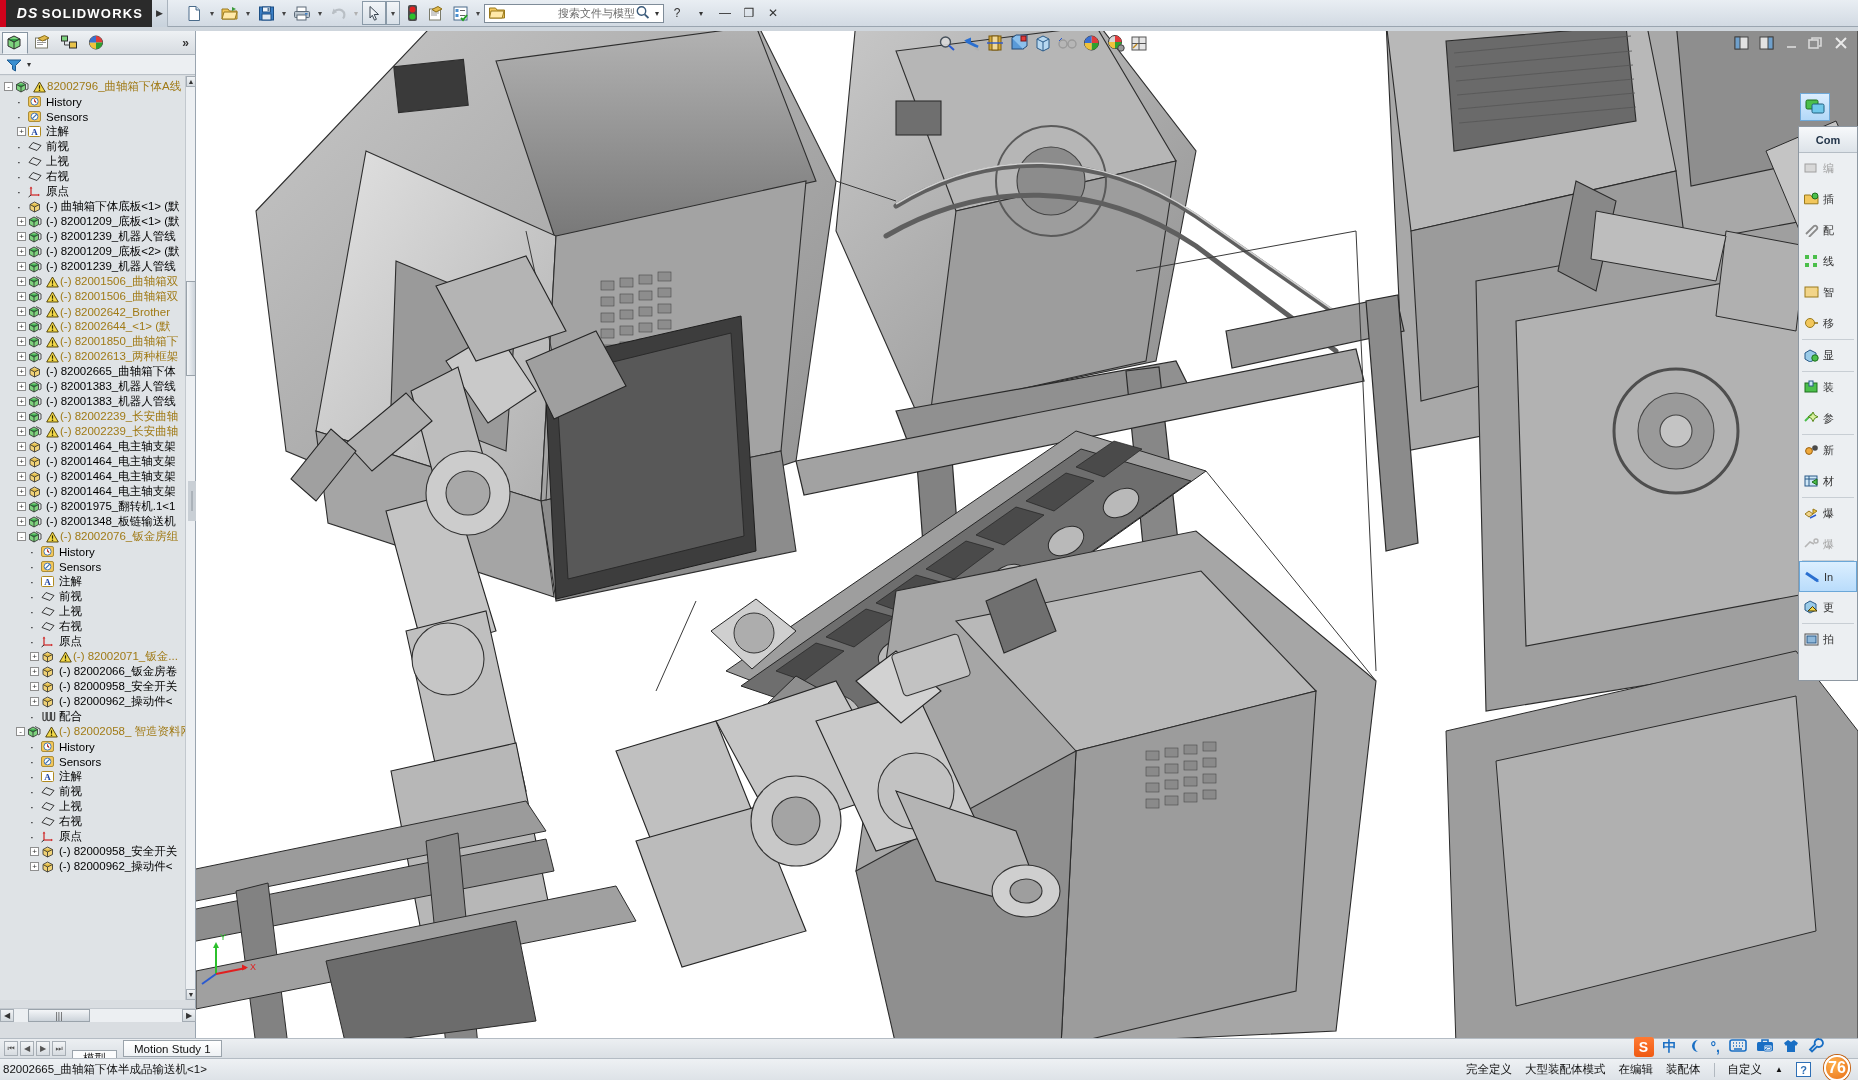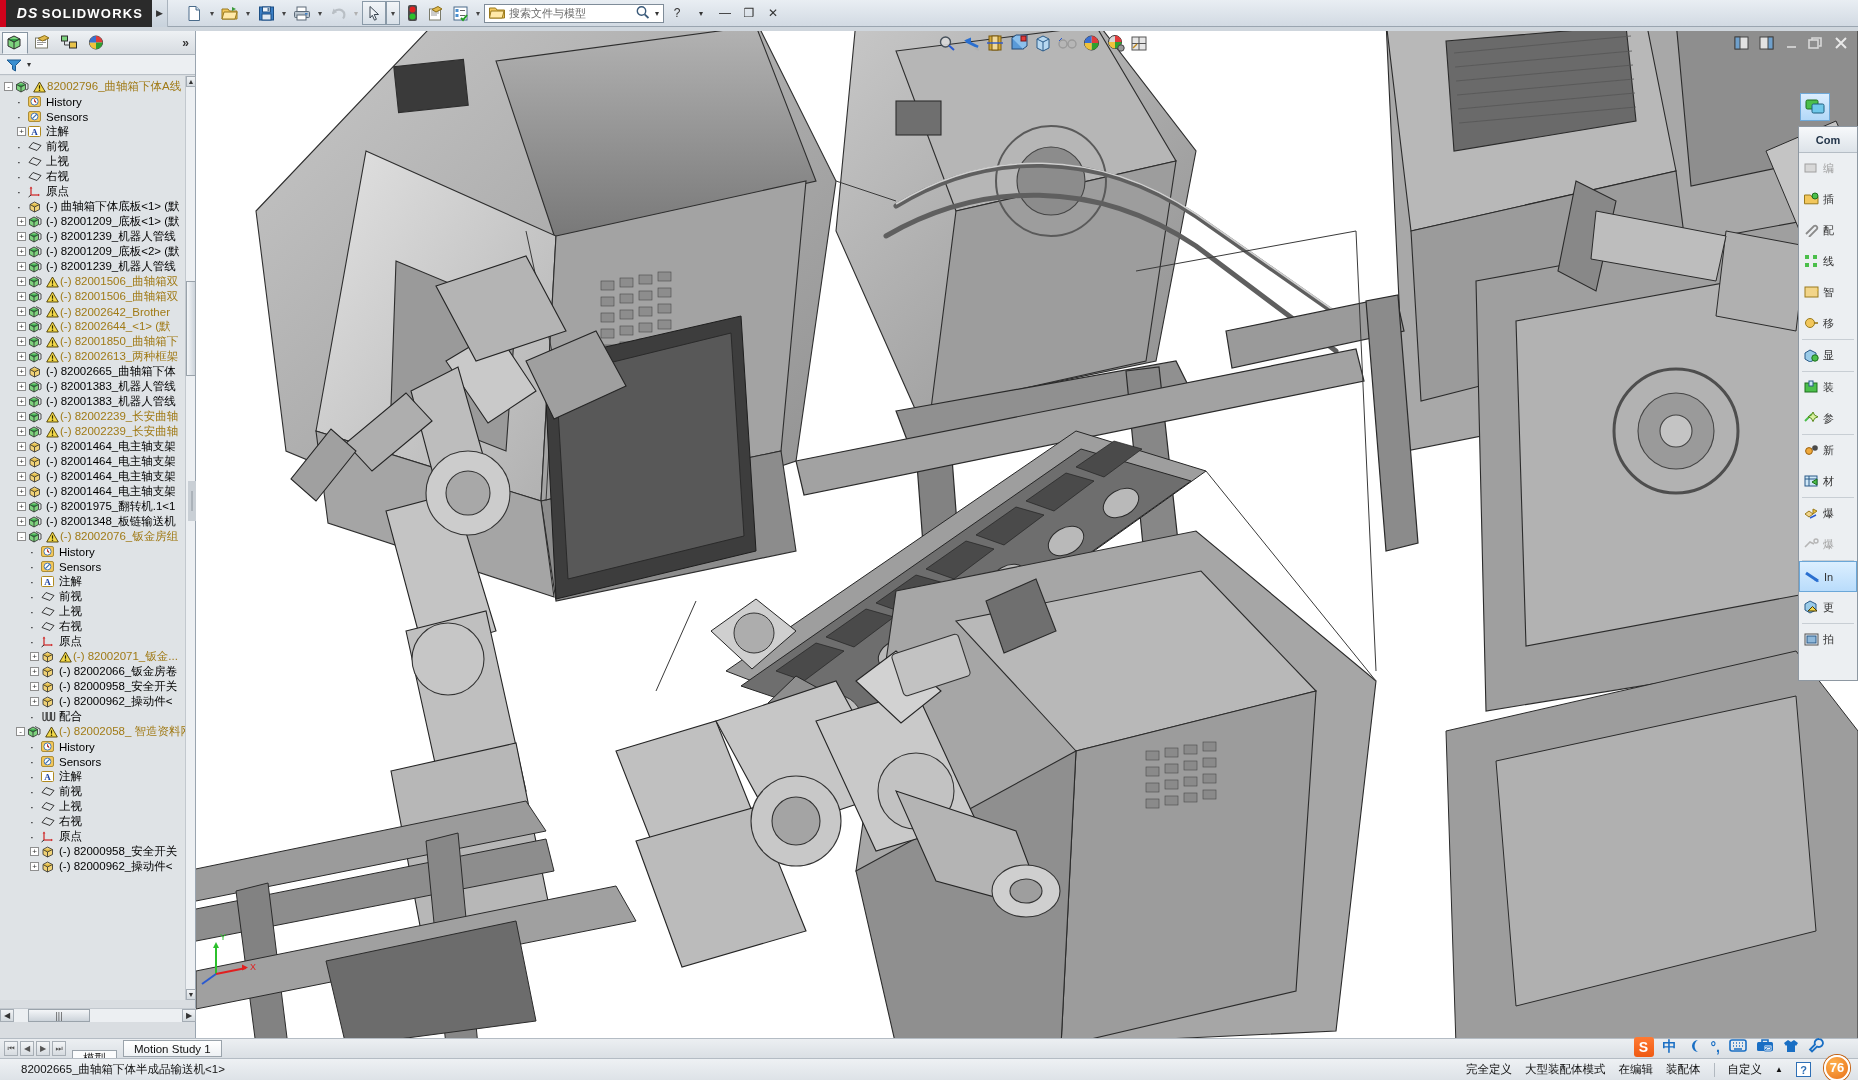--- a/index.html
+++ b/index.html
@@ -54,21 +54,21 @@
   .title-center {
     flex: 1; text-align: center; font-size: 12.5px; color:#1b1b1b;
     font-family: "Liberation Sans", "DejaVu Sans", sans-serif;
   }
   .search-box {
     width: 180px; height: 19px; border: 1px solid #7f8c99; background:#fff;
     display:flex; align-items:center; font-size:11px; color:#6a6a6a; padding-left:2px;
     margin-right: 2px;
   }
   .search-box .folder { margin: 0 4px 0 2px; }
-  .search-box .ph { flex:1; }
+  .search-box .ph { flex:1;text-align:right; }
   .win-ctl { display:flex; align-items:center; gap:2px; padding-right: 6px; }
   .win-btn { width:22px; height:20px; display:flex; align-items:center; justify-content:center;
     font-size:12px; color:#333; }
 
   
   .cmdstrip {
     position:absolute; top:27px; left:0; width:1858px; height:4px;
     background:#cfd6dd;
   }
 
@@ -191,26 +191,26 @@
     font-size:8px; color:#555; }
   .sheet-tab { height:17px; padding:0 10px; display:flex; align-items:center;
     font-size:11.5px; color:#111; border:1px solid #9aa3ab; margin-left:4px;
     background: linear-gradient(#ffffff,#eef1f4); }
   .sheet-tab.active { background:#fbfcfd; border-bottom-color:#fbfcfd; font-weight:normal;margin-top:20px;}
   .statusbar {
     position:absolute; bottom:0; left:0; width:1858px; height:22px;
     background: linear-gradient(#eef1f4,#dde2e7); border-top:1px solid #b4bcc4;
     display:flex; align-items:center; font-size:11.5px; color:#111;
   }
-  .sb-left { padding-left:21px; }
+  .sb-left { padding-left:3px; }
   .sb-right { margin-left:auto; display:flex; align-items:center; gap:13px; padding-right:8px; }
   .sb-sep { width:1px; height:14px; background:#b2b9c0; }
   .sb-badge { width:26px; height:26px; border-radius:50%;
     background: radial-gradient(circle at 35% 30%, #ffb24d, #e8701a);
-    border:2px solid #fff; color:#fff; font-size:13px; font-weight:bold;
+    border:2px solid #fff; color:#fff; font-size:16px; font-weight:bold;
     display:flex; align-items:center; justify-content:center;
     box-shadow: 0 0 0 1px #c4600f; margin-bottom:4px;}
   .sb-help { width:15px;height:15px; background:#fff; border:1px solid #2e6fb5; color:#2e6fb5;
     font-size:11px; font-weight:bold; display:flex;align-items:center;justify-content:center;}
 
   
   .imetray {
     position:absolute; bottom:22px; right:10px; height:22px; display:flex;
     align-items:center; gap:9px; z-index:60;
   }

